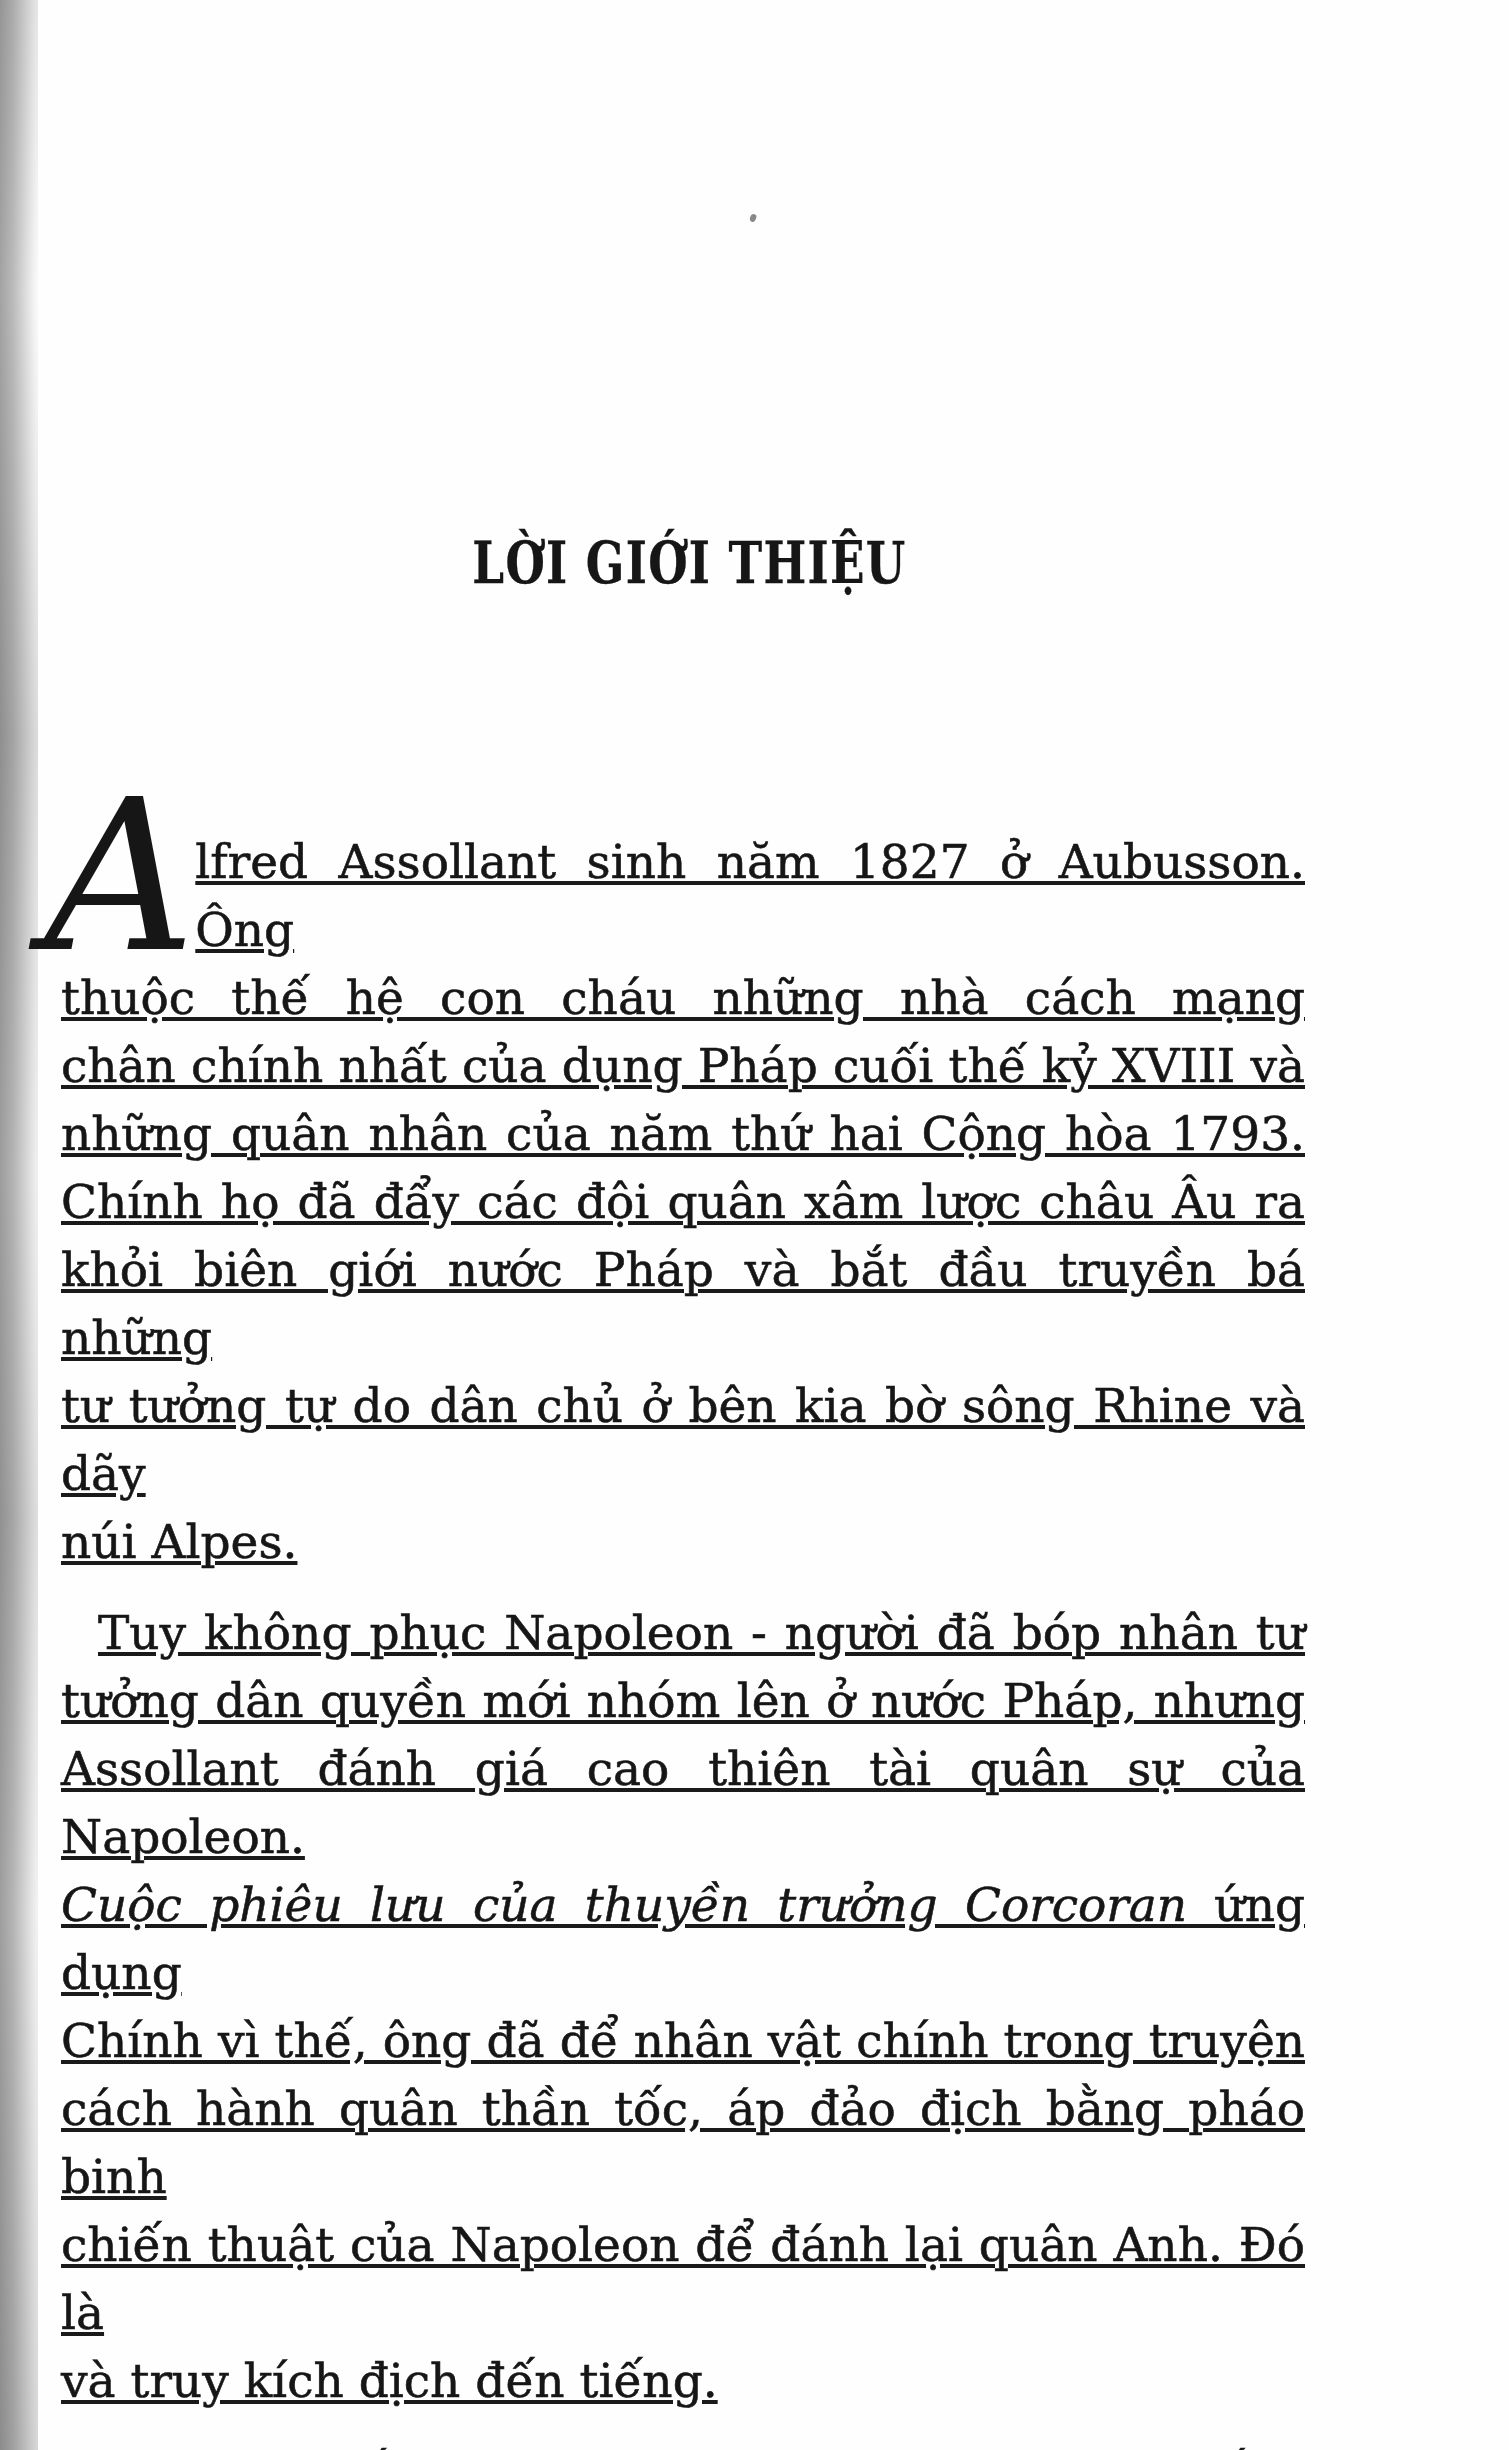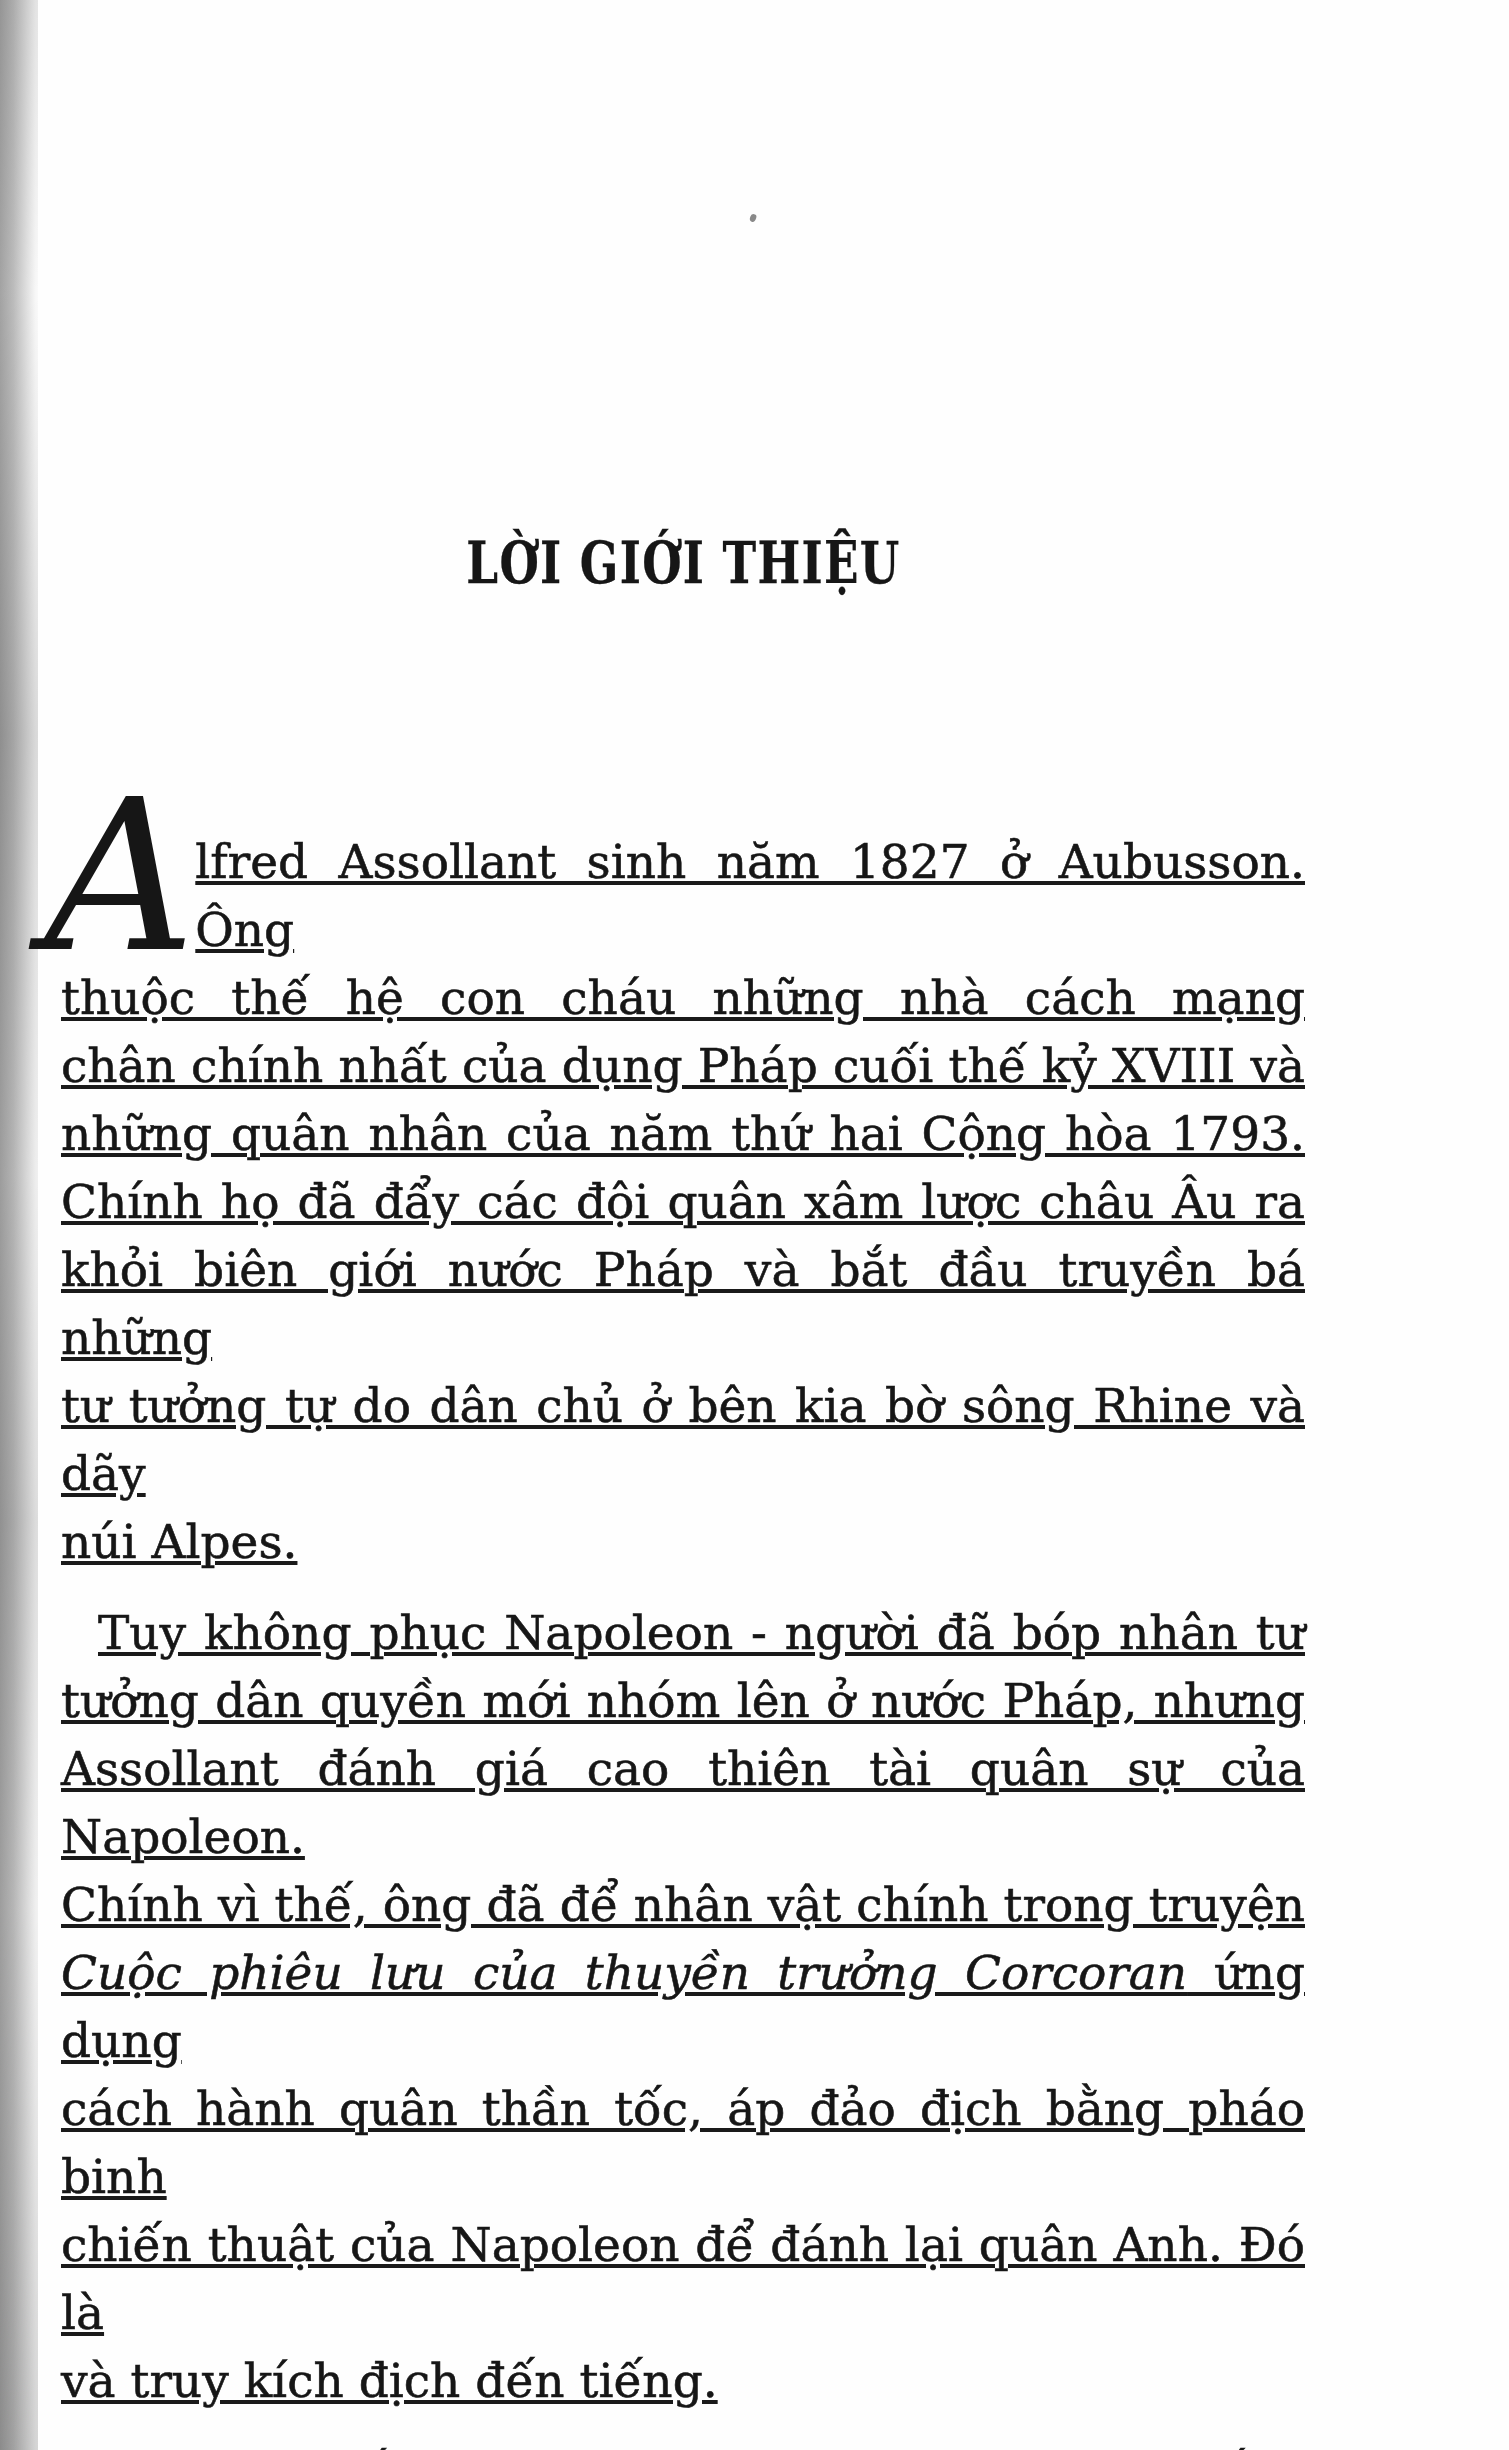--- a/index.html
+++ b/index.html
@@ -43,21 +43,21 @@
     left: 750px; top: 214px;
     width: 5.8px; height: 8.3px;
     background: #4a4a4a;
     border-radius: 50% 40% 55% 50%;
     opacity: 0.65;
     transform: rotate(18deg);
   }
   .title-wrap {
     position: absolute;
     top: 529px;
-    left: 61px;
+    left: 67px;
     width: 1244px;
     text-align: center;
   }
   .title {
     display: inline-block;
     font-size: 58px;
     font-weight: bold;
     letter-spacing: 1.7px;
     white-space: nowrap;
     transform: scaleX(0.78);
@@ -120,22 +120,22 @@
         <div class="line">những quân nhân của năm thứ hai Cộng hòa 1793.</div>
         <div class="line">Chính họ đã đẩy các đội quân xâm lược châu Âu ra</div>
         <div class="line">khỏi biên giới nước Pháp và bắt đầu truyền bá những</div>
         <div class="line">tư tưởng tự do dân chủ ở bên kia bờ sông Rhine và dãy</div>
         <div class="line short">núi Alpes.</div>
       </div>
       <div class="para">
         <div class="line indent">Tuy không phục Napoleon - người đã bóp nhân tư</div>
         <div class="line">tưởng dân quyền mới nhóm lên ở nước Pháp, nhưng</div>
         <div class="line">Assollant đánh giá cao thiên tài quân sự của Napoleon.</div>
+        <div class="line"><span class="it">Cuộc phiêu lưu của thuyền trưởng Corcoran</span><span> ứng dụng</span></div>
         <div class="line">Chính vì thế, ông đã để nhân vật chính trong truyện</div>
-        <div class="line"><span class="it">Cuộc phiêu lưu của thuyền trưởng Corcoran</span><span> ứng dụng</span></div>
         <div class="line">cách hành quân thần tốc, áp đảo địch bằng pháo binh</div>
         <div class="line">chiến thuật của Napoleon để đánh lại quân Anh. Đó là</div>
         <div class="line short">và truy kích địch đến tiếng.</div>
       </div>
       <div class="para">
         <div class="line indent">Assollant tốt nghiệp trường Sư phạm danh tiếng</div>
       </div>
     </div>
 </div>
 

